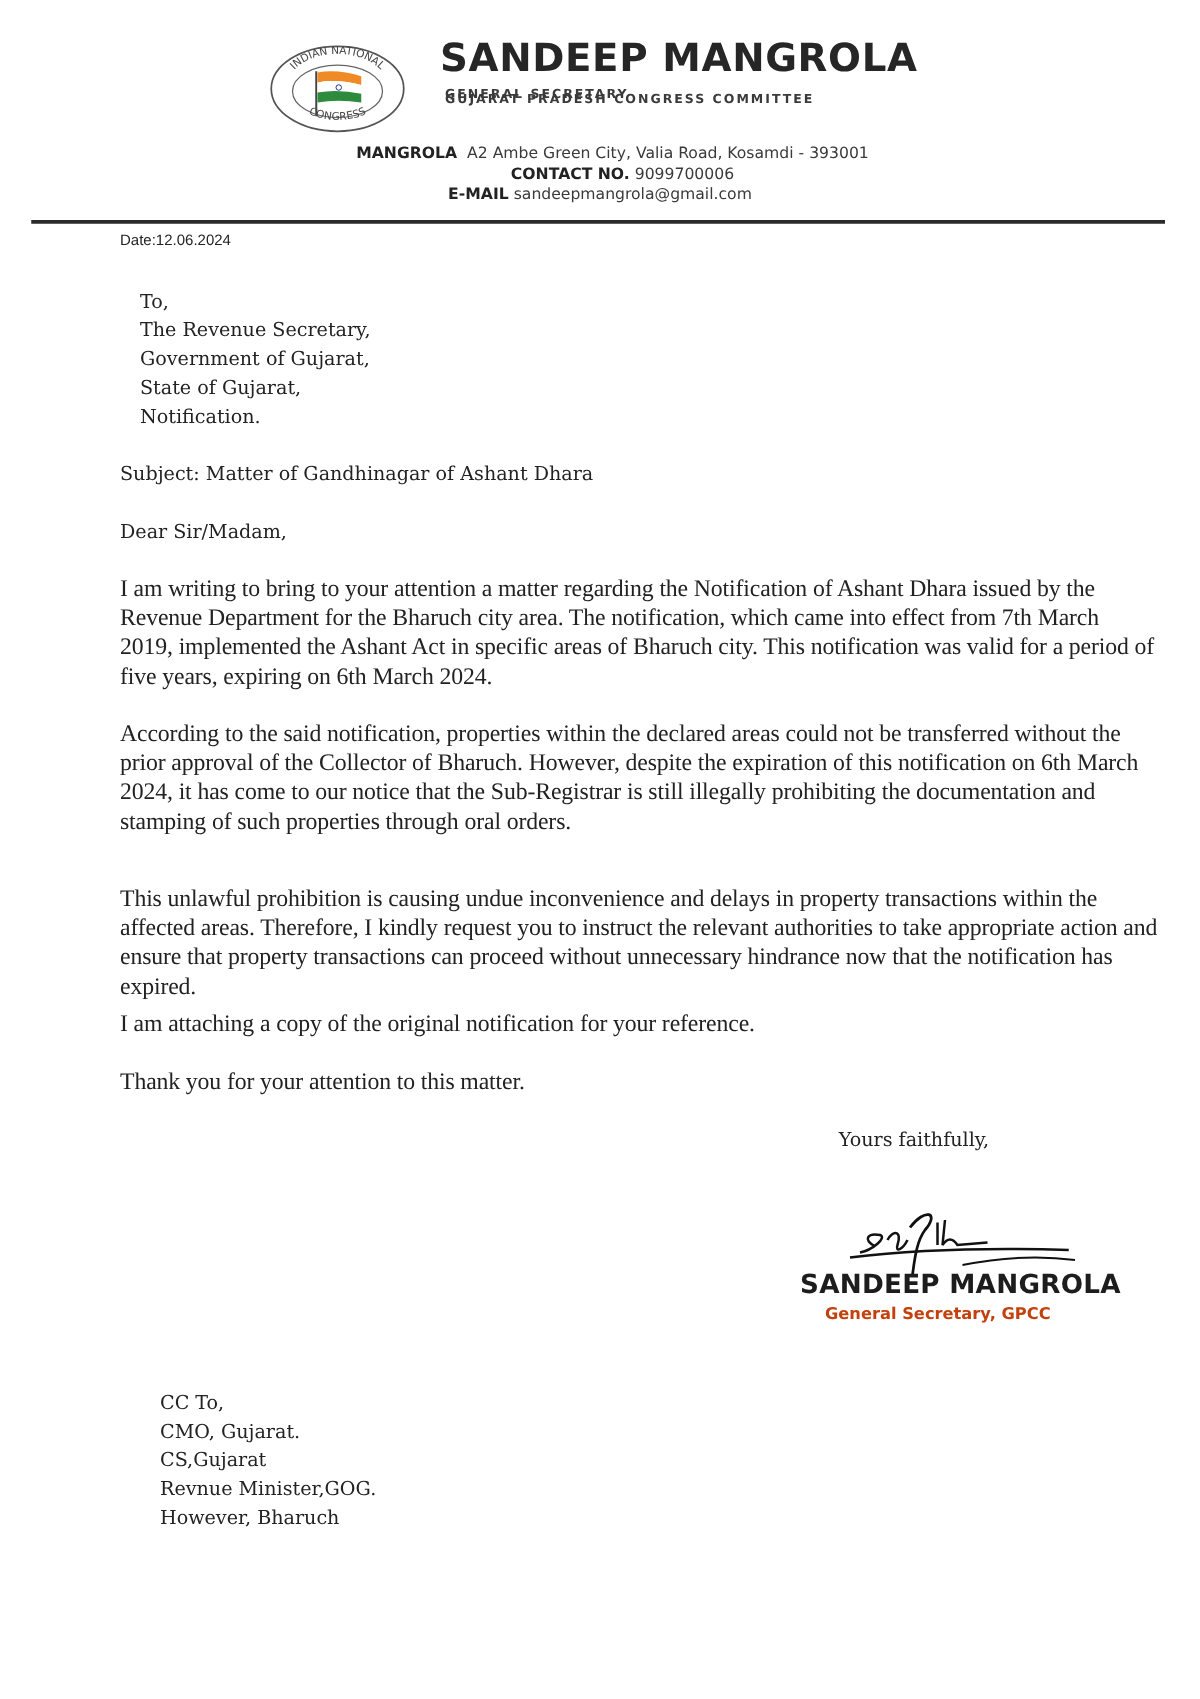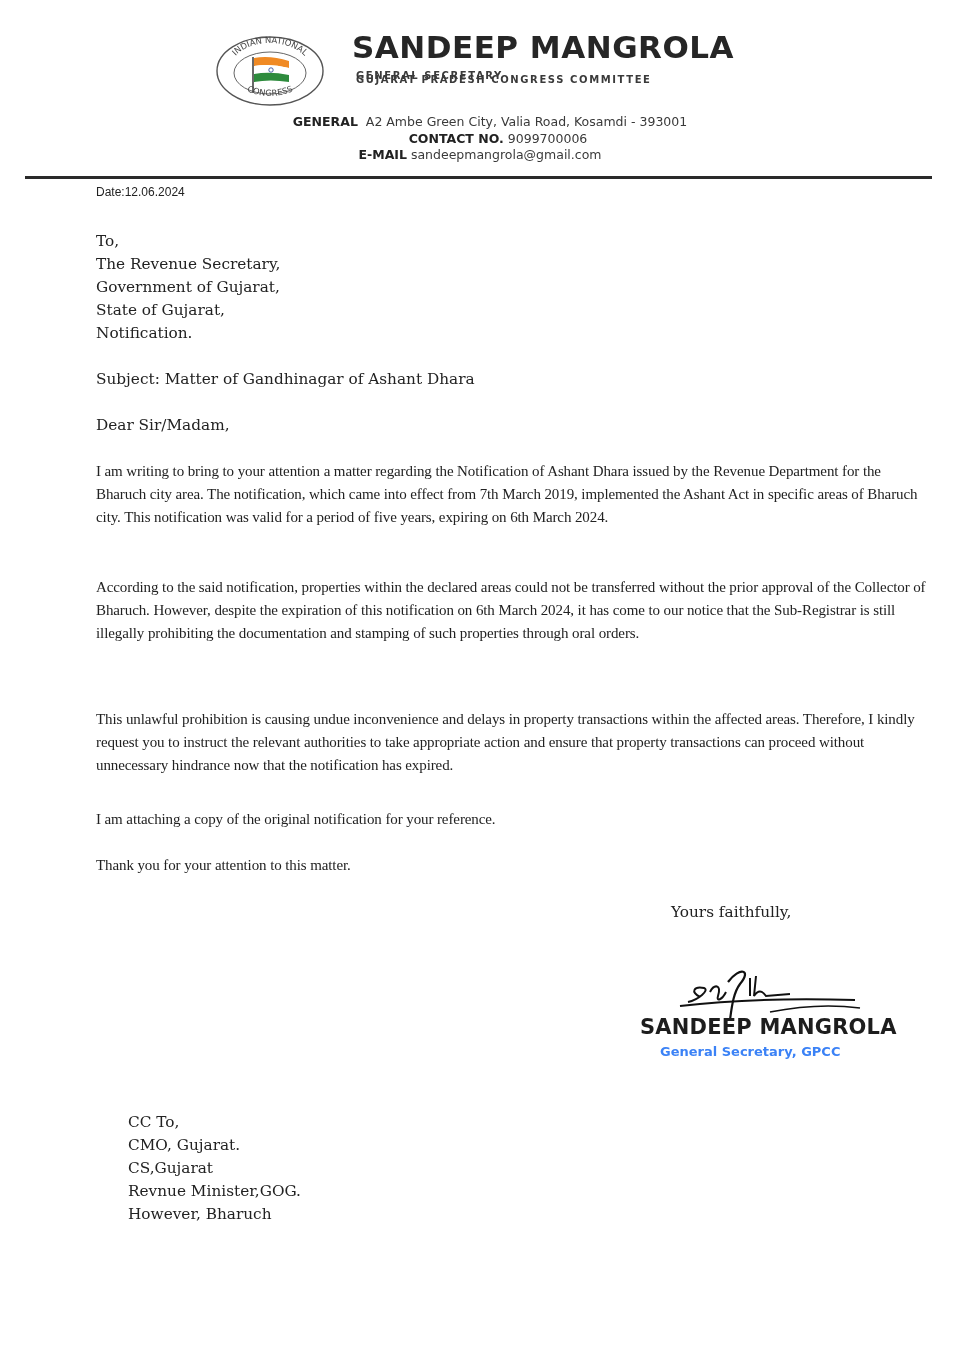--- a/index.html
+++ b/index.html
@@ -16,36 +16,36 @@
   .contact b { color: #222; }
   .addr { top: 114px; padding-left: 10px; }
   .phone { top: 131px; padding-left: 18px; }
   .email { top: 147px; padding-right: 10px; }
 
   .divider { left: 25px; top: 176px; width: 907px; height: 3px; background: #2a2a2a; }
 
   
   .date { left: 96px; top: 185px; font-family: "Liberation Sans", sans-serif; font-size: 12px; color: #222; }
   .serif { font-family: "DejaVu Serif", serif; font-size: 15.3px; color: #222; line-height: 23px; }
-  .addr-block { left: 96px; top: 230px; }
+  .addr-block { left: 112px; top: 230px; }
   .line { white-space: nowrap; }
   .subject { left: 96px; top: 368px; }
   .salutation { left: 96px; top: 414px; }
-  .para { left: 96px; width: 830px; font-family: "Liberation Serif", serif; font-size: 15px; line-height: 23.2px; color: #222; letter-spacing: -0.1px; }
+  .para { left: 96px; width: 830px; font-family: "Liberation Serif", serif; font-size: 19px; line-height: 23.2px; color: #222; letter-spacing: -0.1px; }
   .p1 { top: 460px; }
   .p2 { top: 576px; }
   .p3 { top: 692px; margin-top: 16px; }
   .p4 { top: 808px; }
   .p5 { top: 854px; }
 
   .closing { left: 671px; top: 901px; }
 
   .signature { left: 670px; top: 962px; width: 200px; height: 60px; }
   .sig-name { left: 640px; top: 1015px; font-family: "DejaVu Sans", sans-serif; font-weight: bold; font-size: 21px; color: #1d1d1d; white-space: nowrap; letter-spacing: 0.2px; }
-  .sig-title { left: 660px; top: 1044px; font-family: "DejaVu Sans", sans-serif; font-weight: bold; font-size: 13px; color: #3b82f6; white-space: nowrap; }
+  .sig-title { left: 660px; top: 1044px; font-family: "DejaVu Sans", sans-serif; font-weight: bold; font-size: 13px; color: #c2410c; white-space: nowrap; }
 
   .cc-block { left: 96px; top: 1111px; margin-left: 32px; }
 </style>
 </head>
 <body>
 
 <div class="abs logo">
   <svg width="110" height="72" viewBox="0 0 110 72">
     <ellipse cx="55" cy="36" rx="53" ry="34" fill="#fff" stroke="#555" stroke-width="1.4"></ellipse>
     <ellipse cx="55" cy="38" rx="36" ry="21" fill="none" stroke="#666" stroke-width="1"></ellipse>
@@ -61,21 +61,21 @@
     <path d="M39,39 Q55,36 74,40 L74,47 Q55,44 39,47 Z" fill="#2e8b3d"></path>
     <circle cx="56" cy="35" r="2.2" fill="none" stroke="#1f3b8f" stroke-width="0.8"></circle>
   </svg>
 </div>
 
 <div class="abs name-big">SANDEEP MANGROLA</div>
 <div class="abs sub1">GENERAL SECRETARY</div>
 <div class="abs sub2">GUJARAT PRADESH CONGRESS COMMITTEE</div>
 
 <div class="abs contact addr">
-  <b>GENERAL</b>&nbsp;
+  <b>MANGROLA</b>&nbsp;
   <span>A2 Ambe Green City, Valia Road, Kosamdi - 393001</span>
 </div>
 <div class="abs contact phone">
   <b>CONTACT NO.</b>
   <span>9099700006</span>
 </div>
 <div class="abs contact email">
   <b>E-MAIL</b>
   <span>sandeepmangrola@gmail.com</span>
 </div>

